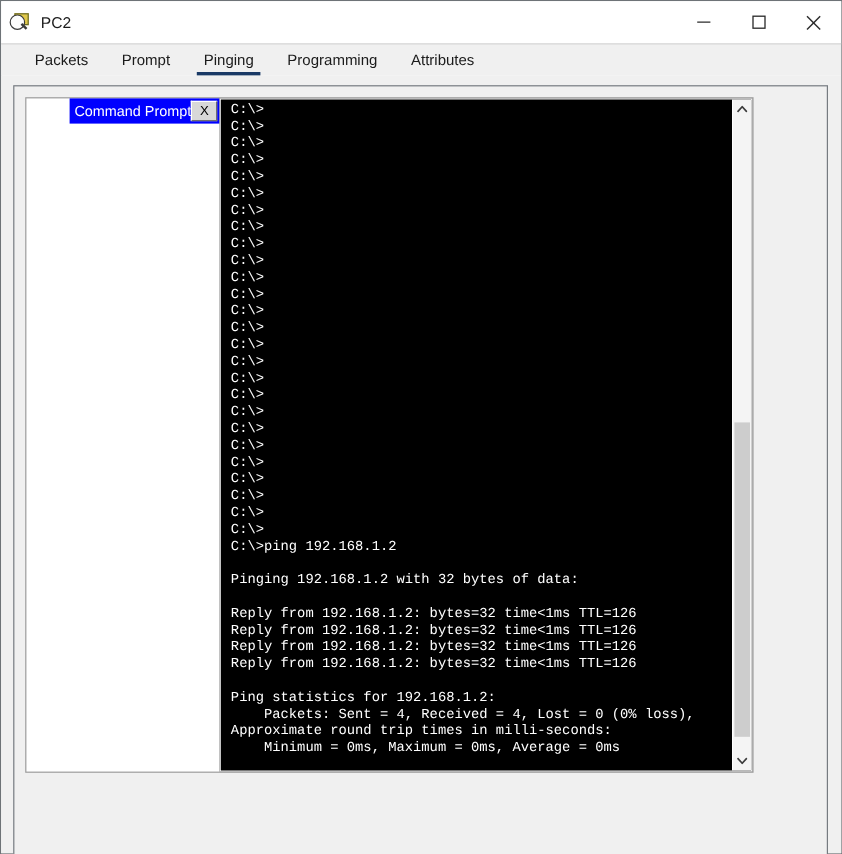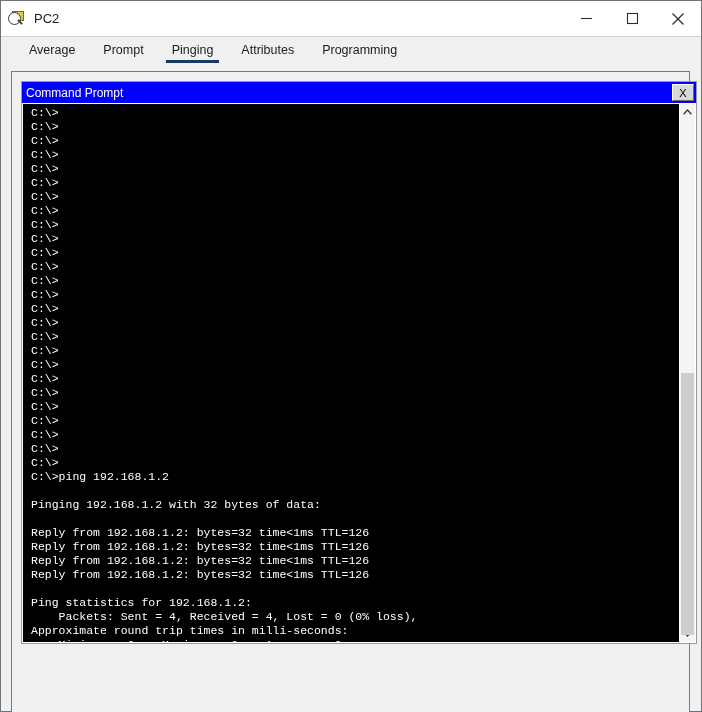--- a/index.html
+++ b/index.html
@@ -129,25 +129,26 @@
     left: 10px; top: 8px;
     width: 679px; height: 660px;
     background: #f0f0f0;
     border: 1px solid #767b80;
   }
 
   
   #cmd-window {
     position: absolute;
     left: 9px; top: 9px;
-    width: 676px; height: 563px;
+    width: 607px; height: 563px;
     background: #ffffff;
     border: 1px solid #9a9a9a;
     display: flex;
-    flex-direction: column;
+    flex-direction: row;
+    padding-left: 36px;
   }
   #cmd-titlebar {
     height: 21px;
     min-height: 21px;
     background: #0000ff;
     display: flex;
     align-items: center;
     padding-left: 4px;
     padding-right: 2px;
   }
@@ -256,33 +257,33 @@
         <svg width="14" height="14" viewBox="0 0 14 14">
             <line x1="1.5" y1="1.5" x2="12.5" y2="12.5" stroke="#2b2b2b" stroke-width="1.2"></line>
             <line x1="12.5" y1="1.5" x2="1.5" y2="12.5" stroke="#2b2b2b" stroke-width="1.2"></line>
           </svg>
       </div>
     </div>
   </div>
 
   <div id="tabbar">
     <div class="tab">
-      <span>Average</span>
+      <span>Packets</span>
     </div>
     <div class="tab">
       <span>Prompt</span>
     </div>
     <div class="tab active">
       <span>Pinging</span>
     </div>
     <div class="tab">
+      <span>Programming</span>
+    </div>
+    <div class="tab">
       <span>Attributes</span>
-    </div>
-    <div class="tab">
-      <span>Programming</span>
     </div>
   </div>
 
   <div id="content">
     <div id="inner-panel">
 
       <div id="cmd-window">
 
         <div id="cmd-titlebar">
           <div id="cmd-title-text">Command Prompt</div>

